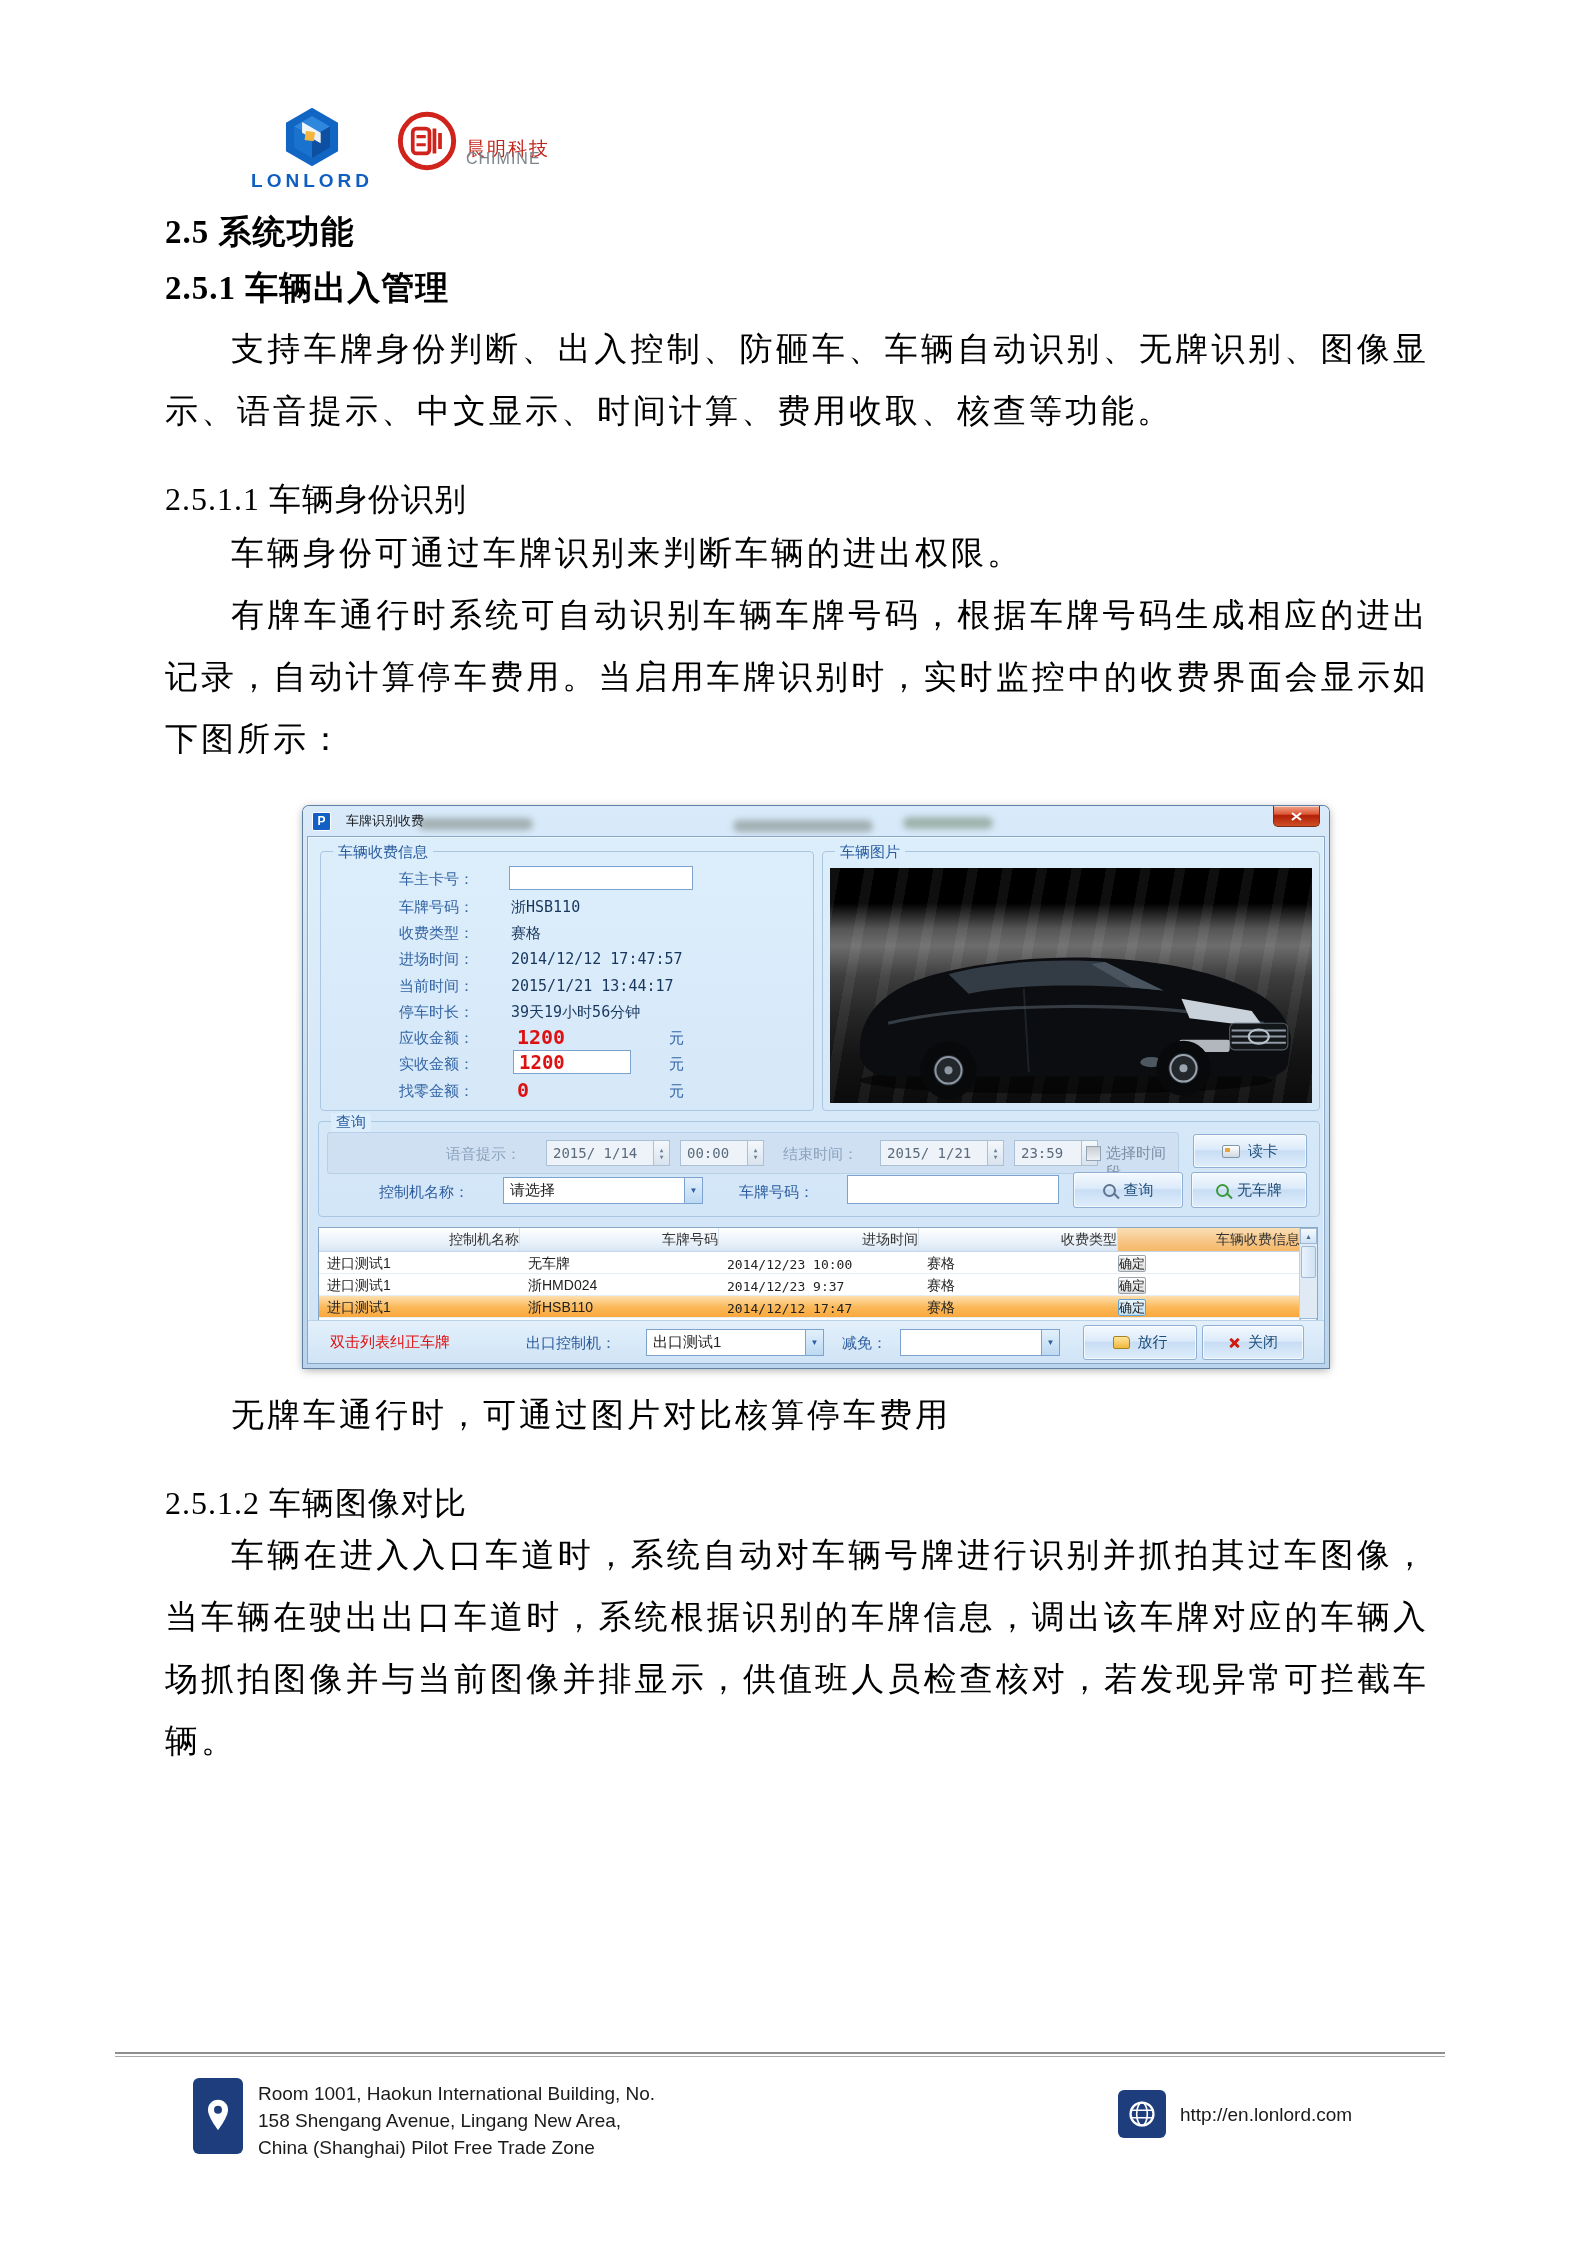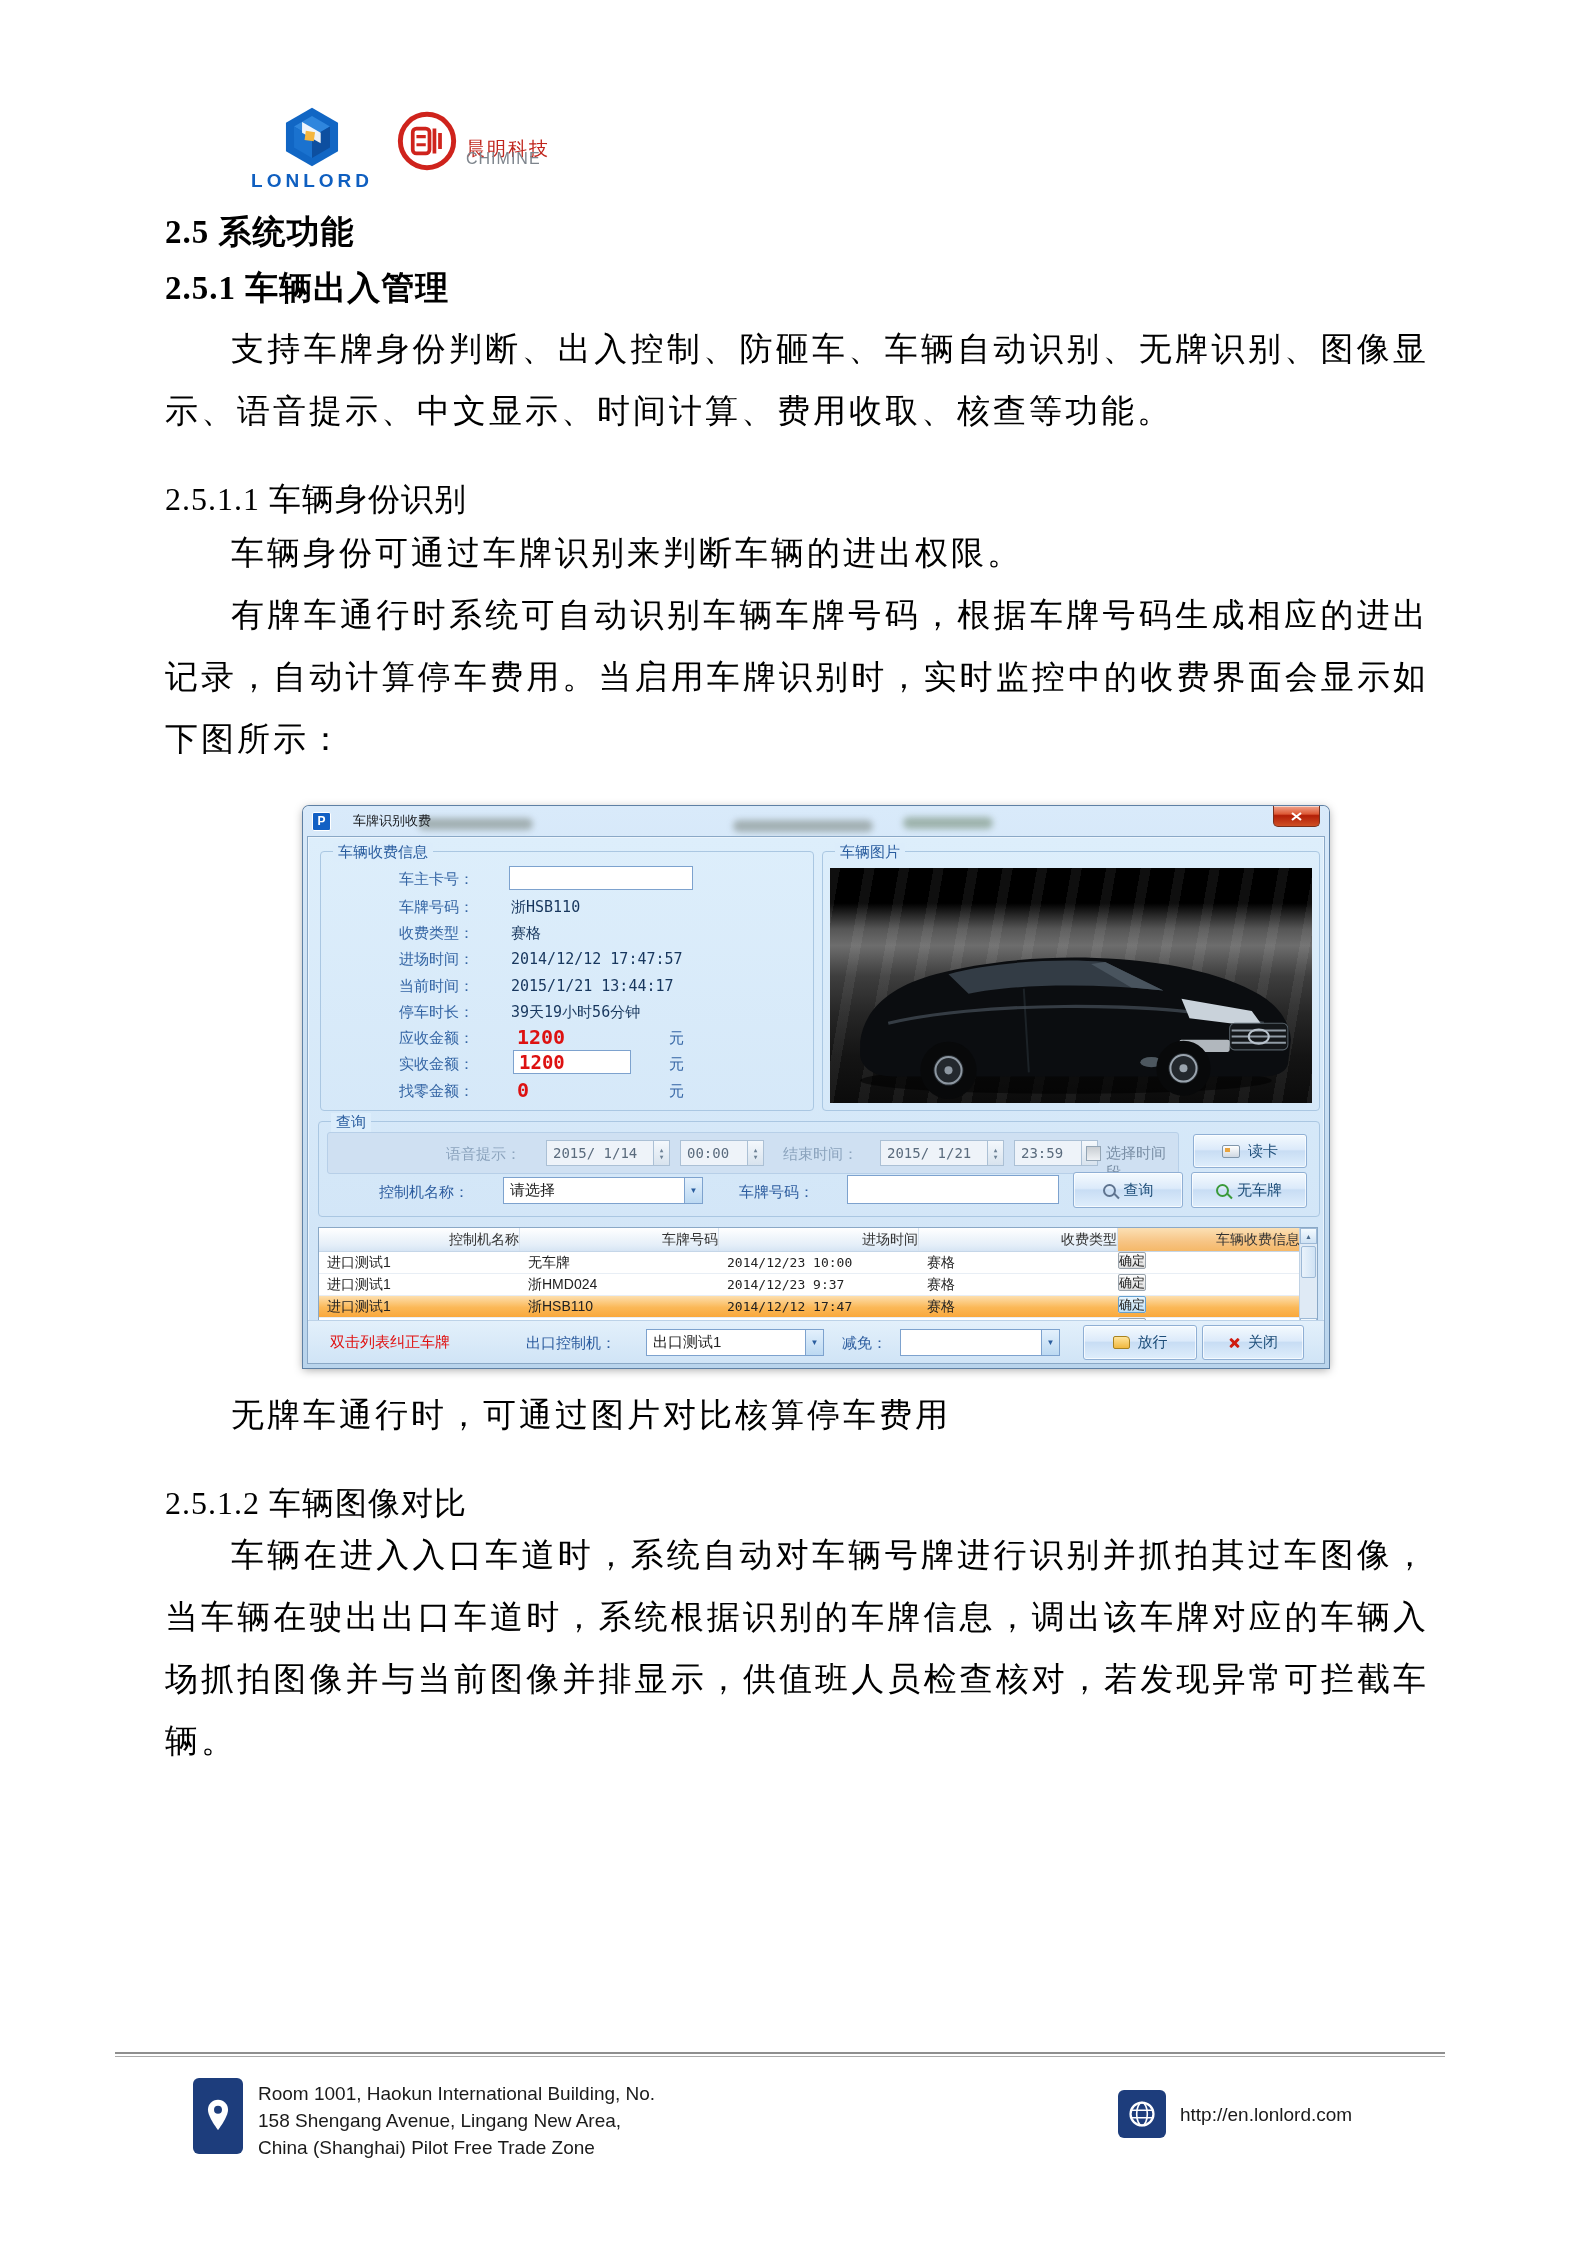--- a/index.html
+++ b/index.html
@@ -27,21 +27,21 @@
 
   
   .win{position:absolute;left:303px;top:806px;width:1026px;height:562px;
        background:linear-gradient(#d9eafa,#b9d4ec);border-radius:6px 6px 0 0;
        box-shadow:0 0 0 1px #5e80a4,0 2px 10px rgba(0,0,0,.35);
        font-family:"Liberation Sans",sans-serif;}
   .titlebar{position:relative;height:30px;display:flex;align-items:center;padding-left:9px;}
   .blob{position:absolute;height:12px;border-radius:6px;background:rgba(110,120,110,.5);filter:blur(3px);}
   .icon-p{width:17px;height:17px;background:#1260c4;border:1px solid #fff;border-radius:2px;
           color:#fff;font:bold 12px/17px "Liberation Sans",sans-serif;text-align:center;z-index:2;}
-  .title-text{margin-left:22px;font-size:13px;color:#16181b;z-index:2;}
+  .title-text{margin-left:15px;font-size:13px;color:#16181b;z-index:2;}
   .btn-close{position:absolute;right:9px;top:0;width:45px;height:20px;cursor:default;
              background:linear-gradient(#f0a38c,#dd5a36 40%,#b31f07 48%,#cf4f24);
              border:1px solid #772f1d;border-top:none;border-radius:0 0 5px 5px;
              box-shadow:inset 0 1px 0 rgba(255,255,255,.55);display:flex;align-items:center;justify-content:center;}
   .client{position:absolute;left:4px;right:4px;top:30px;bottom:4px;
           background:linear-gradient(#ddeefb,#cfe3f6);border:1px solid #8aa8c6;
           box-shadow:inset 0 0 0 1px #ecf5fd;}
 
   .grp{position:absolute;border:1px solid #aac7e2;border-radius:4px;}
   .grp-legend{position:absolute;top:-9px;left:12px;padding:0 5px;background:#dcedfb;
@@ -103,21 +103,21 @@
   .x-ic:before{transform:rotate(45deg);}
   .x-ic:after{transform:rotate(-45deg);}
 
   
   .tbl{position:absolute;background:#d5e7f7;border:1px solid #8aa8c6;box-sizing:border-box;}
   .thead{display:flex;height:23px;background:linear-gradient(#ffffff,#e4eef8 75%,#d6e5f4);
          border-bottom:1px solid #c5d6e8;font-size:14px;color:#333;}
   .th{box-sizing:border-box;padding:3px 0 0 8px;border-right:1px solid #d7e2ee;text-align:right;}
   .th.orange{background:linear-gradient(#fbe0b5,#f7c484 60%,#f5b868);border-right-color:#dca75f;}
   .trow{display:flex;height:21px;background:#fff;border-bottom:1px solid #e8eef5;
-        font-size:14px;color:#222;}
+        font-size:14px;color:#222;align-items:center;}
   .trow.selected{background:linear-gradient(#fddfae,#fbb857 55%,#f9a83c);}
   .td{box-sizing:border-box;padding:2px 0 0 8px;}
   .td.m{font-family:"DejaVu Sans Mono",monospace;font-size:13px;padding-top:3px;}
   .ok-btn{width:150px;height:17px;margin:1px auto 0;background:linear-gradient(#ffffff,#ececec 50%,#dcdcdc);
           border:1px solid #9aa4ad;border-radius:2px;font:13px/15px "Liberation Sans",sans-serif;
           text-align:center;color:#222;cursor:default;}
   .trow.selected .ok-btn{background:linear-gradient(#eaf6fe,#bfe0f6);border-color:#66a1d0;}
   .sbar{position:absolute;right:0;top:0;bottom:0;width:17px;background:#dfeaf5;border-left:1px solid #c0d2e4;}
   .sb-btn{position:absolute;left:0;right:0;height:16px;background:linear-gradient(#f4fafe,#cfe2f4);
           border:1px solid #9db9d6;box-sizing:border-box;display:flex;align-items:center;

